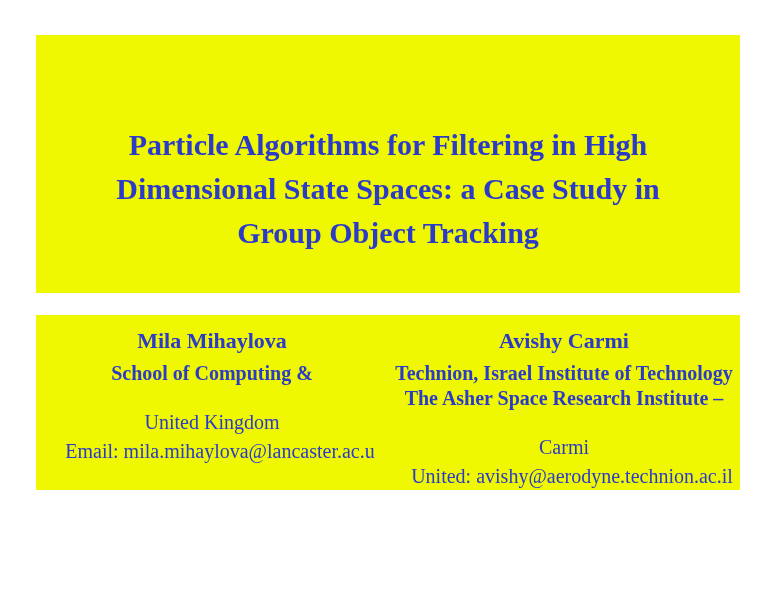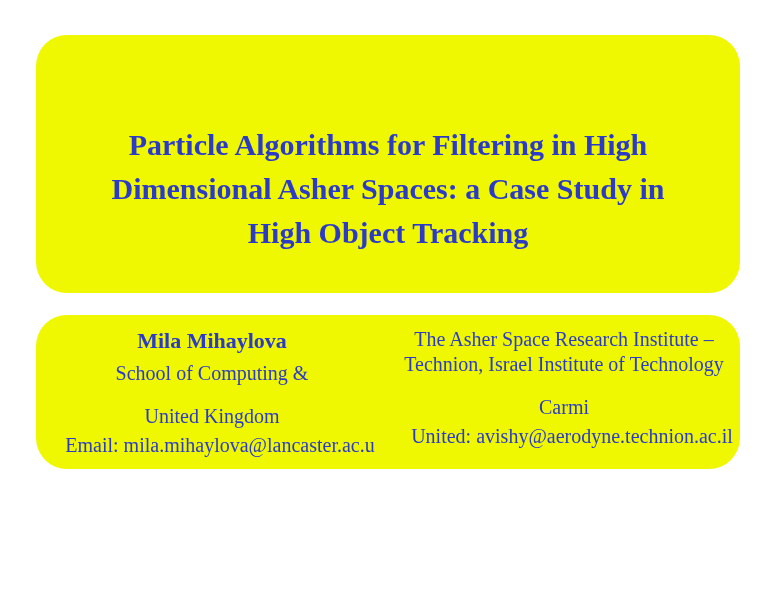--- a/index.html
+++ b/index.html
@@ -1,20 +1,20 @@
 <!DOCTYPE html>
 <html style="--bg: #ffffff; --panel: #eff800; --ink: #2b3bc8;"><head>
 <meta charset="utf-8">
 <style>
   :root{
     --bg:#ffffff;
     --panel:#eff800;
     --ink:#2b3bc8;
   }
-  *{margin:0;padding:0;box-sizing:border-box;border-radius:31px;}
+  *{margin:0;padding:0;box-sizing:border-box;}
   html,body{width:776px;height:600px;}
   body{
     background:var(--bg);
     font-family:"Liberation Serif","DejaVu Serif",serif;
     position:relative;
     overflow:hidden;
   }
   .panel{
     position:absolute;
     left:36px;
@@ -29,84 +29,85 @@
     padding-top:88px;
     text-align:center;
     color:var(--ink);
     font-size:30px;
     font-weight:bold;
     line-height:44px;
   }
   .tline{display:block;}
   .authors-panel{
     top:315px;
-    height:154px;
+    height:175px;
     display:flex;
   }
   .author-col{
     width:50%;
     text-align:center;
     color:var(--ink);
     padding-top:6px;
     overflow:hidden;
   }
   .author-name{
     font-size:22px;
     font-weight:bold;
     line-height:28px;
     margin-top:6px;
   }
   .author-affil{
     font-size:20px;
     line-height:25px;
     margin-top:6px;
   }
-  .affil-line{display:block;}
+  .affil-line{display:block;font-weight:bold;}
   .author-country{
     font-size:20px;
     line-height:25px;
-    margin-top:18px;
+    margin-top:24px;
   }
   .author-email{
     font-size:20px;
     line-height:25px;
     margin-top:4px;
     white-space:nowrap;
     overflow:hidden;
     padding-left:16px;
   }
 </style>
 </head>
 <body>
 
 <div class="slide">
 
   <div class="panel title-panel">
     <h1 class="slide-title">
       <span class="tline">Particle Algorithms for Filtering in High</span>
-      <span class="tline">Dimensional Asher Spaces: a Case Study in</span>
-      <span class="tline">High Object Tracking</span>
+      <span class="tline">Dimensional State Spaces: a Case Study in</span>
+      <span class="tline">Group Object Tracking</span>
     </h1>
   </div>
 
   <div class="panel authors-panel">
 
     <div class="author-col">
       <div class="author-name">Mila Mihaylova</div>
       <div class="author-affil">
         <span class="affil-line">School of Computing &amp;</span>
       </div>
       <div class="author-country">United Kingdom</div>
       <div class="author-email">Email: mila.mihaylova@lancaster.ac.u</div>
     </div>
 
     <div class="author-col">
+      <div class="author-name">Avishy Carmi</div>
       <div class="author-affil">
+        <span class="affil-line">Technion, Israel Institute of Technology</span>
         <span class="affil-line">The Asher Space Research Institute –</span>
-        <span class="affil-line">Technion, Israel Institute of Technology</span>
       </div>
       <div class="author-country">Carmi</div>
       <div class="author-email">United: avishy@aerodyne.technion.ac.il</div>
     </div>
 
   </div>
 
 </div>
 
 </body></html>

